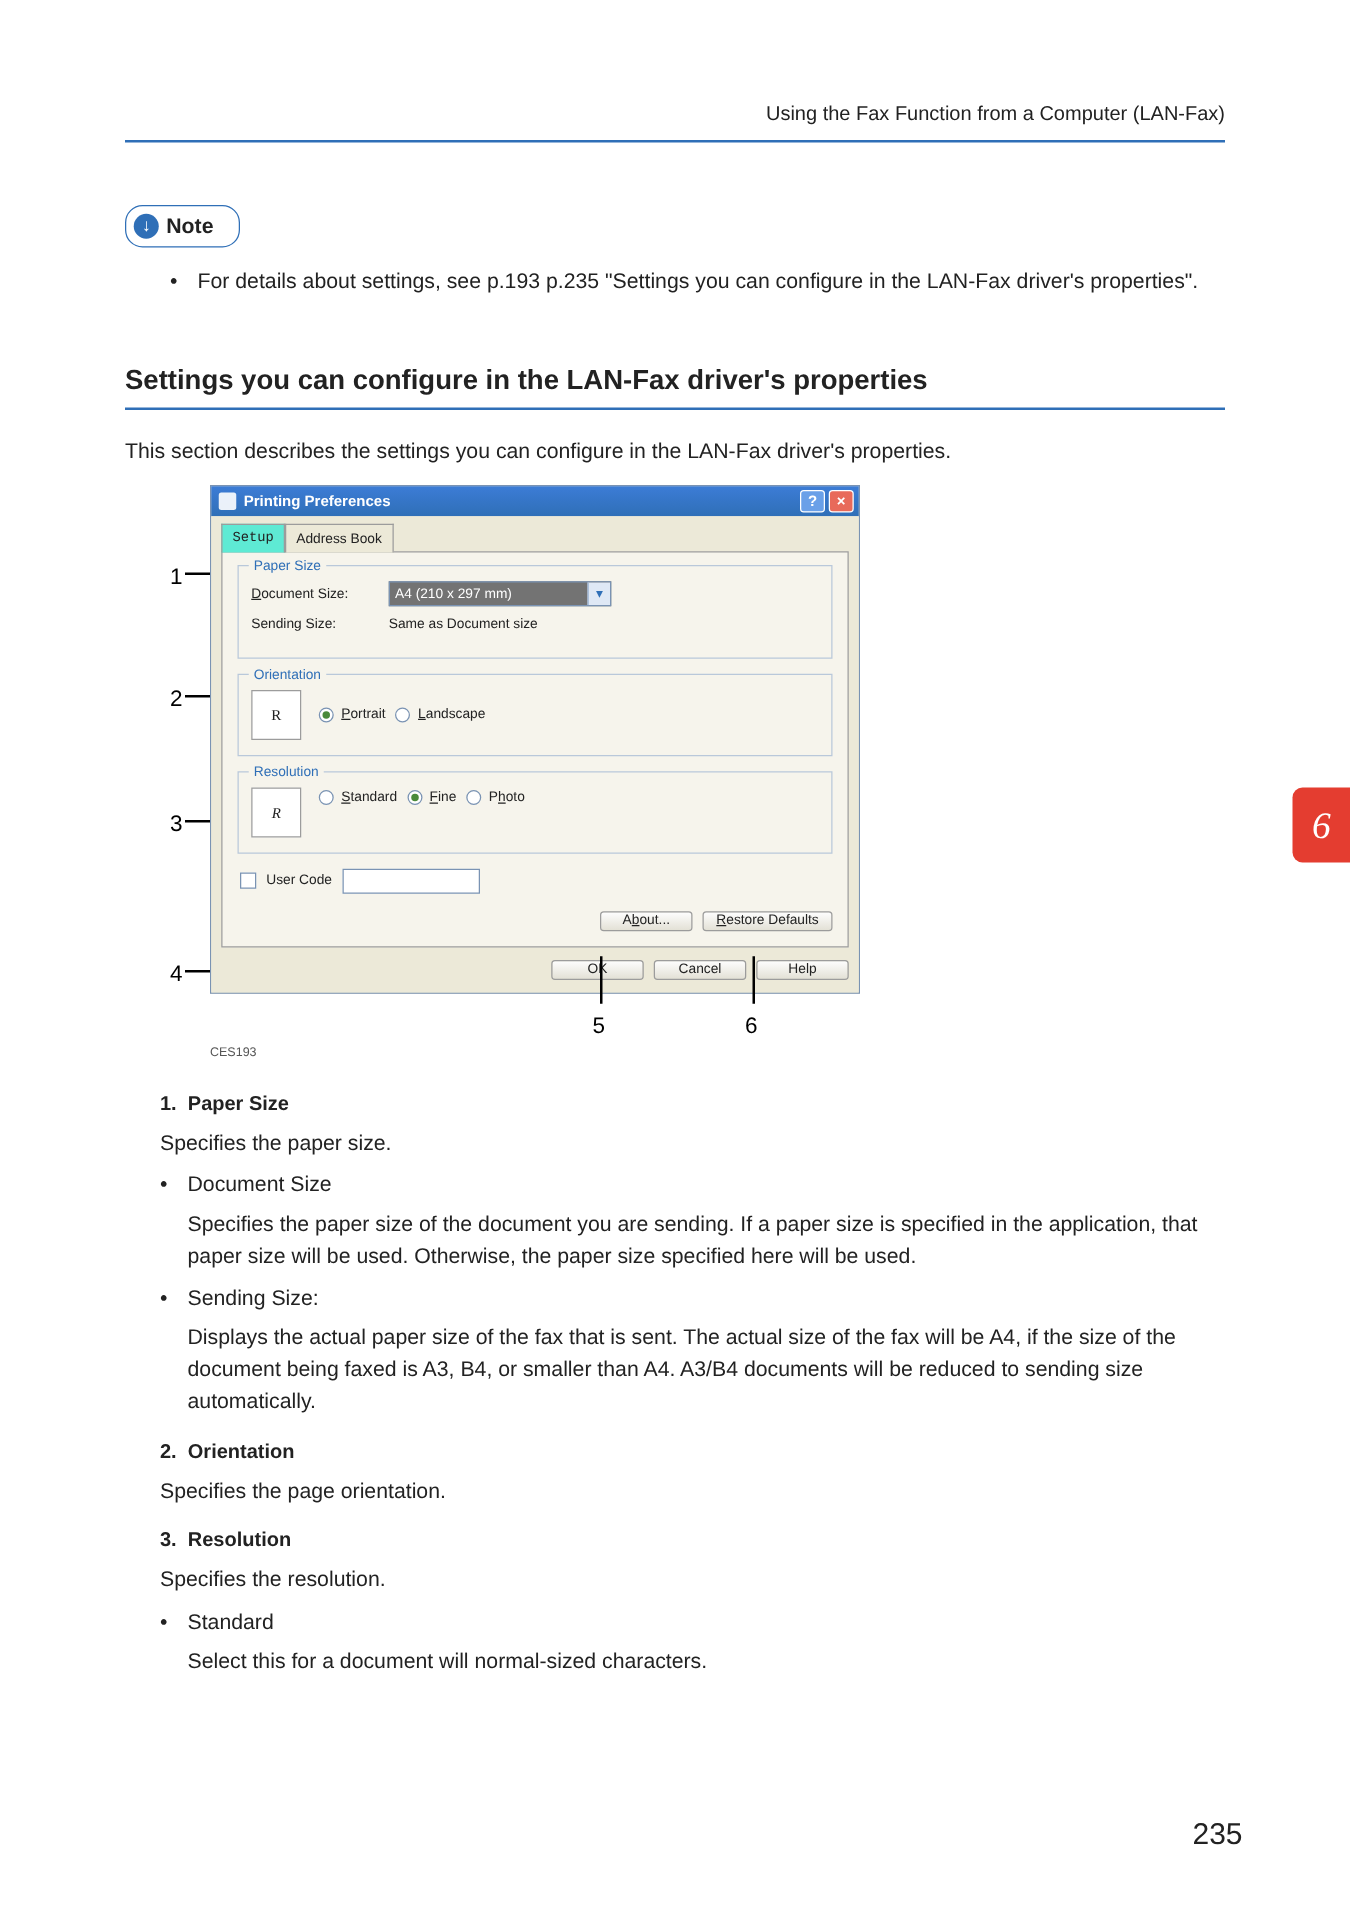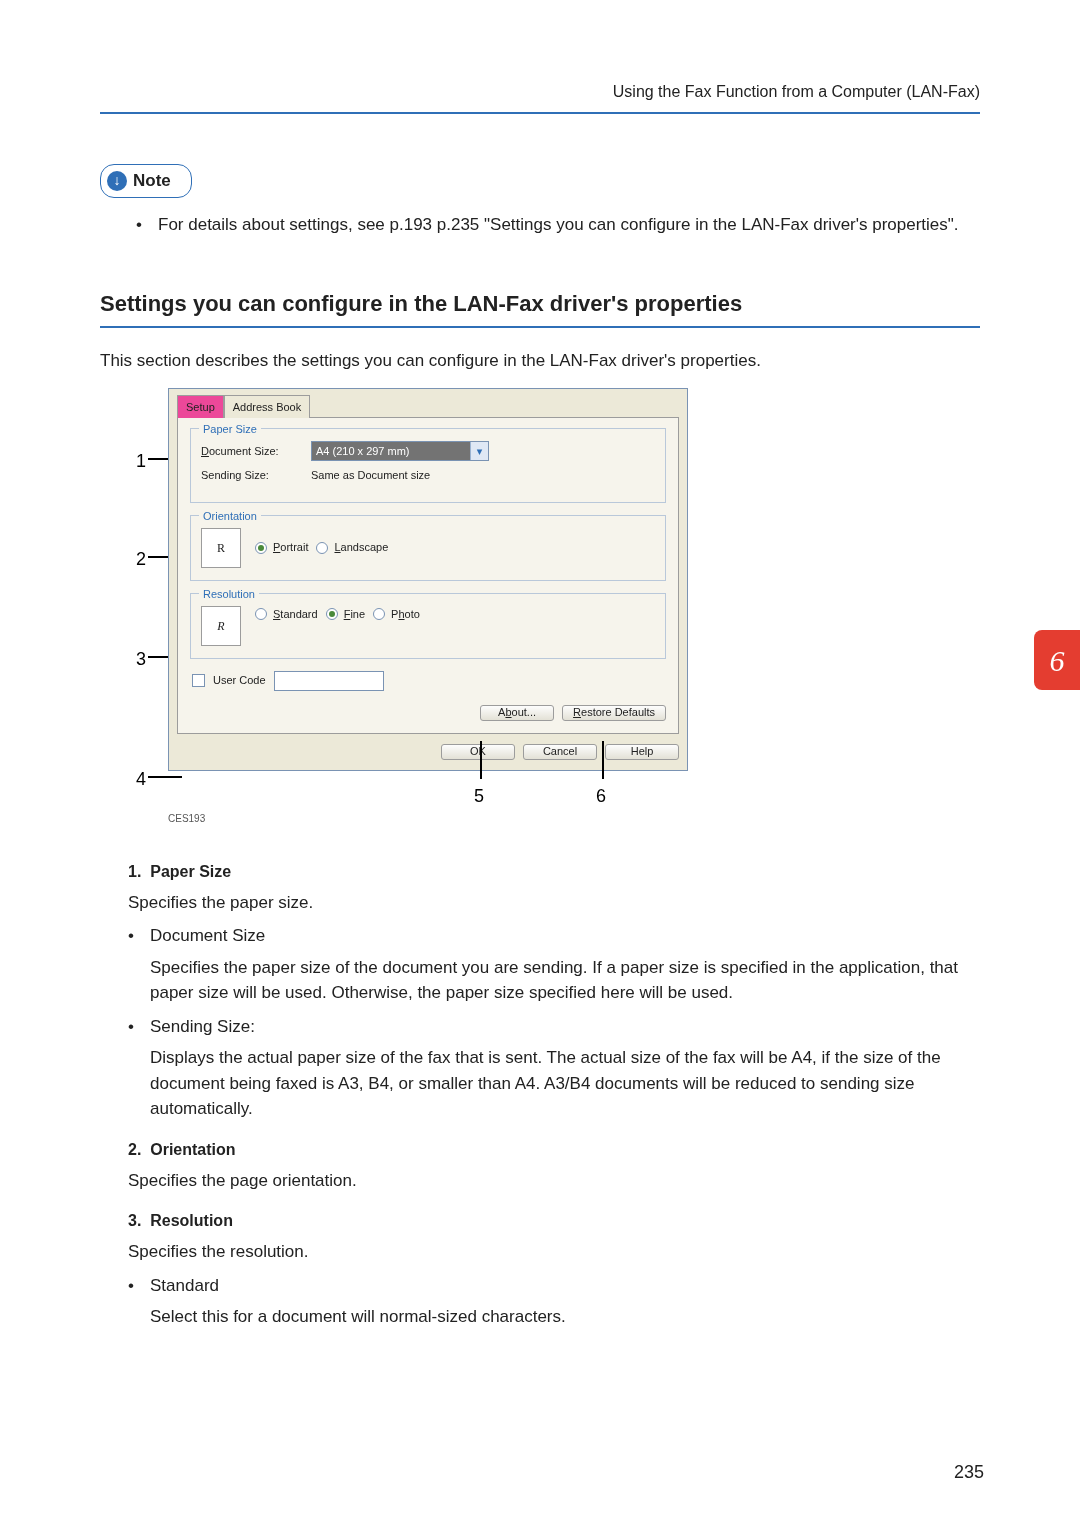--- a/index.html
+++ b/index.html
@@ -83,21 +83,21 @@
   .dlg-body { padding: 6px 8px 10px 8px; background: #ece9d8; }
   .tabs { display: flex; gap: 0; margin-bottom: -1px; }
   .tab {
     border: 1px solid #9c9c9c;
     background: #ece9d8;
     font-size: 11px;
     padding: 3px 8px;
     border-bottom: none;
     position: relative;
   }
-  .tab.active { background: #ec4899; z-index: 2; }
+  .tab.active { background: #5eead4; z-index: 2; font-family: Liberation Mono, monospace; }
   .tabpane {
     border: 1px solid #9c9c9c;
     background: #f6f4ec;
     padding: 10px 12px 12px 12px;
   }
   .group {
     border: 1px solid #b9c8da;
     padding: 12px 10px 12px 10px;
     position: relative;
     margin-bottom: 12px;
@@ -159,21 +159,21 @@
     padding: 0 10px;
     border-radius: 3px;
   }
   .cnum { font-size: 18px; color: #000; position: absolute; }
   .cline { border-top: 2px solid #000; position: absolute; height: 0; }
   
   .belownums { position: relative; height: 40px; margin-left: 28px; width: 520px; }
   .vline { border-left: 2px solid #000; width: 0; position: absolute; }
   .cesid { text-align: left; font-size: 10px; color: #555; width: 548px; margin-left: 28px; }
   
-  .list-block { margin-top: 34px; }
+  .list-block { margin-top: 22px; }
   .numitem { margin-bottom: 16px; }
   .numhead { font-weight: bold; font-size: 16px; margin-left: 28px; }
   .body-ind { margin-left: 28px; margin-top: 6px; }
   .sub-ul { list-style: none; margin-top: 8px; padding-left: 28px; }
   .sub-ul > li { position: relative; padding-left: 22px; margin-bottom: 8px; }
   .sub-ul > li::before { content: "•"; position: absolute; left: 0; }
   .sub-p { margin-top: 6px; padding-left: 0; }
   
   .side-tab {
     position: absolute;
@@ -182,22 +182,22 @@
     width: 46px; height: 60px;
     background: #e43d30;
     border-top-left-radius: 8px;
     border-bottom-left-radius: 8px;
     color: #fff;
     display: flex; align-items: center; justify-content: center;
     font-size: 30px; font-style: italic; font-family: Georgia, serif;
   }
   .page-num {
     position: absolute;
-    bottom: 46px; right: 96px;
-    font-size: 18px;
+    bottom: 46px; right: 86px;
+    font-size: 24px;
   }
   .under { text-decoration: underline; }
 </style>
 </head>
 <body>
 
 <div class="page">
 
   <div class="top-header">Using the Fax Function from a Computer (LAN-Fax)</div>
 
@@ -223,20 +223,27 @@
     <div class="cnum" style="left:-4px; top:158px;">2</div>
     <div class="cline" style="left:8px; top:168px; width:34px;"></div>
 
     <div class="cnum" style="left:-4px; top:258px;">3</div>
     <div class="cline" style="left:8px; top:268px; width:34px;"></div>
 
     <div class="cnum" style="left:-4px; top:378px;">4</div>
     <div class="cline" style="left:8px; top:388px; width:34px;"></div>
 
     <div class="dialog">
+      <div class="titlebar">
+        <span class="tprinter"></span>
+        <span>Printing Preferences</span>
+        <span class="spacer"></span>
+        <span class="tbtn help">?</span>
+        <span class="tbtn close">×</span>
+      </div>
       <div class="dlg-body">
         <div class="tabs">
           <div class="tab active">Setup</div>
           <div class="tab">Address Book</div>
         </div>
         <div class="tabpane">
 
           <div class="group">
             <div class="group-title">Paper Size</div>
             <div class="row">

